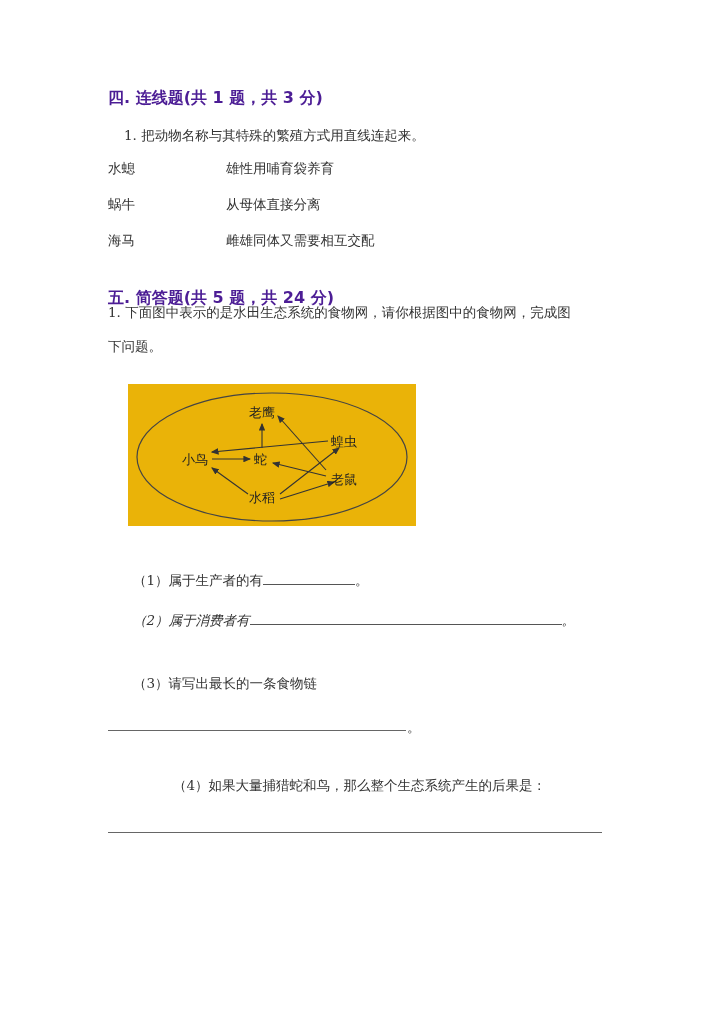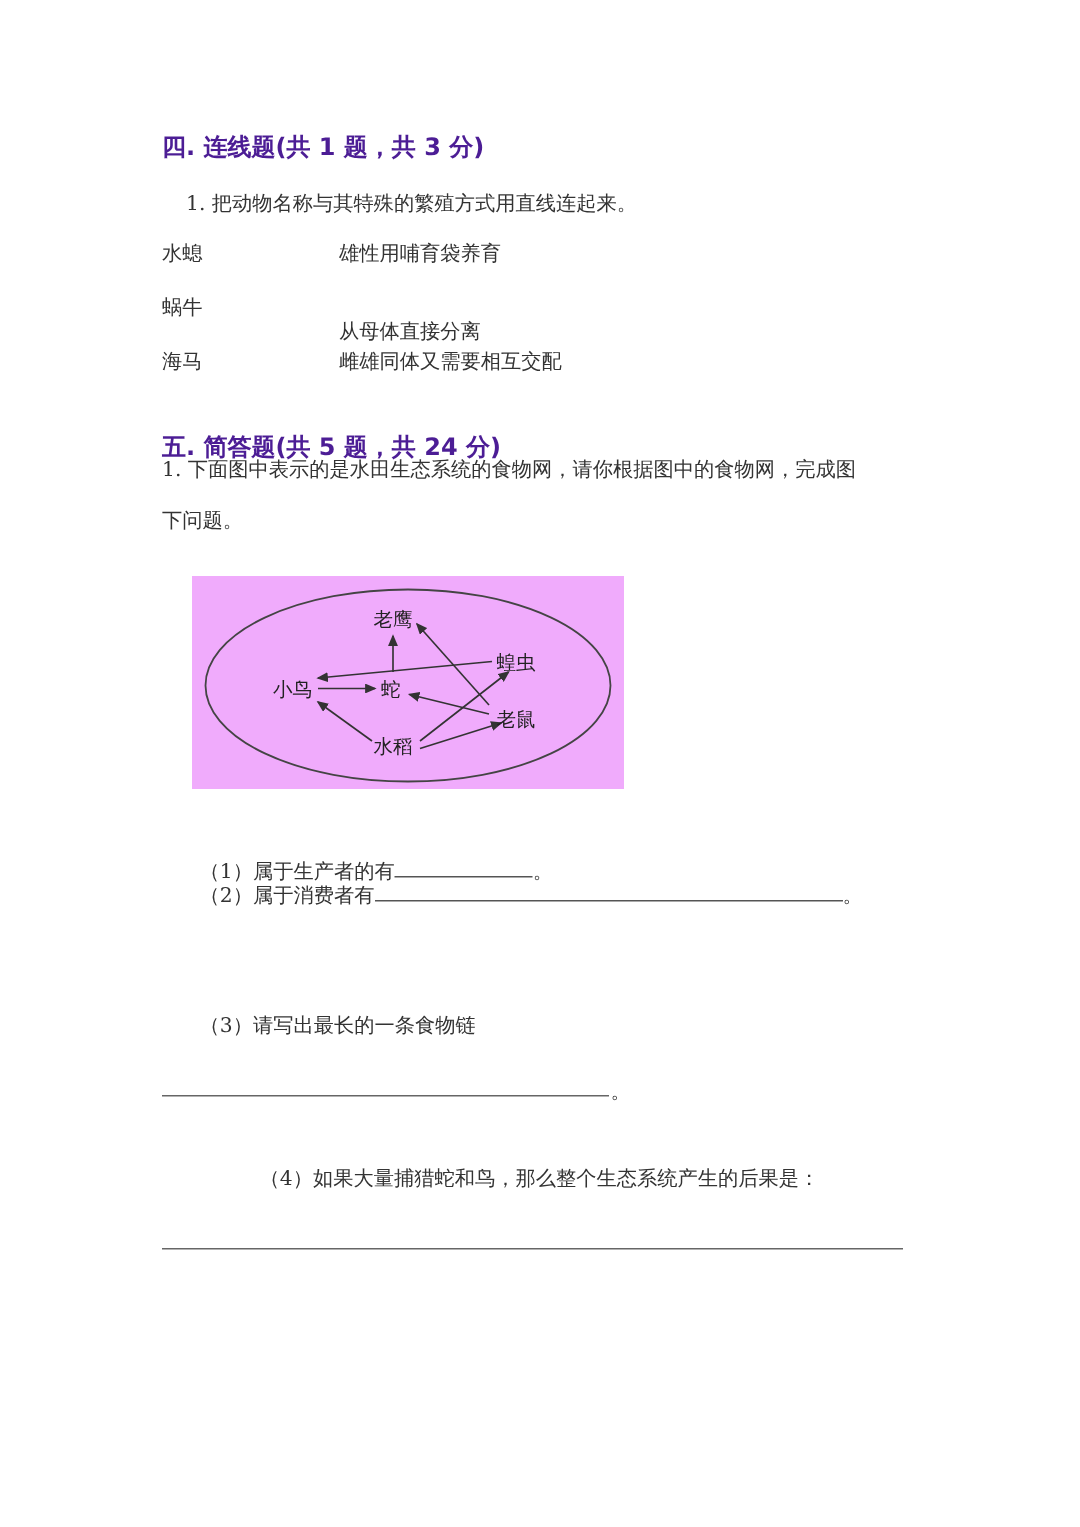--- a/index.html
+++ b/index.html
@@ -3,33 +3,33 @@
 <meta charset="utf-8">
 <style>
   html, body { margin: 0; padding: 0; background: #ffffff; }
   body { width: 720px; height: 1018px; position: relative; overflow: hidden;
          font-family: "DejaVu Serif", "Liberation Serif", serif; color: #333; }
   .abs { position: absolute; white-space: nowrap; }
   .heading { font-family: "DejaVu Sans", "Liberation Sans", sans-serif; font-weight: bold; font-size: 16px; color: #4c1d95; }
   .body-text { font-size: 13.5px; color: #333; }
   .blank { display: inline-block; border-bottom: 1px solid #555; height: 14px; vertical-align: baseline; }
   .line { position: absolute; height: 0; border-top: 1px solid #666; }
-  .diagram { position: absolute; left: 128px; top: 384px; width: 288px; height: 142px; background: #f0abfc; }
+  .diagram { position: absolute; left: 128px; top: 384px; width: 288px; height: 142px; background: #eab308; }
   .diagram svg { position: absolute; left: 0; top: 0; }
 </style>
 </head>
 <body>
 
 <div class="abs heading" style="left:108px; top:88px;">四. 连线题(共 1 题，共 3 分)</div>
 <div class="abs body-text" style="left:108px; top:127px;margin-left:16px;">1. 把动物名称与其特殊的繁殖方式用直线连起来。</div>
 
 <div class="abs body-text" style="left:108px; top:160px;">水螅</div>
 <div class="abs body-text" style="left:226px; top:160px;text-align:right;">雄性用哺育袋养育</div>
 <div class="abs body-text" style="left:108px; top:196px;">蜗牛</div>
-<div class="abs body-text" style="left:226px; top:212px;">从母体直接分离</div>
+<div class="abs body-text" style="left:226px; top:196px;">从母体直接分离</div>
 <div class="abs body-text" style="left:108px; top:232px;">海马</div>
 <div class="abs body-text" style="left:226px; top:232px;">雌雄同体又需要相互交配</div>
 
 <div class="abs heading" style="left:108px; top:267px;margin-top:21px;">五. 简答题(共 5 题，共 24 分)</div>
 <div class="abs body-text" style="left:108px; top:304px;">1. 下面图中表示的是水田生态系统的食物网，请你根据图中的食物网，完成图</div>
 <div class="abs body-text" style="left:108px; top:338px;">下问题。</div>
 
 <div class="diagram">
   <svg width="288" height="142" viewBox="0 0 288 142">
     <defs>
@@ -64,21 +64,21 @@
       <text x="203" y="100"><tspan>老鼠</tspan></text>
       <text x="121" y="118"><tspan>水稻</tspan></text>
     </g>
   </svg>
 </div>
 
 <div class="abs body-text" style="left:133px; top:570px;">
   <span>（1）属于生产者的有</span><span class="blank" style="width:92px;"></span><span>。</span>
 </div>
 
-<div class="abs body-text" style="left:133px; top:586px;">
+<div class="abs body-text" style="left:133px; top:610px;font-style:italic;">
   <span>（2）属于消费者有</span><span class="blank" style="width:312px;"></span><span>。</span>
 </div>
 
 <div class="abs body-text" style="left:133px; top:675px;text-align:right;">（3）请写出最长的一条食物链</div>
 <div class="line" style="left:108px; top:730px; width:298px;"></div>
 <div class="abs body-text" style="left:407px; top:719px;">。</div>
 
 <div class="abs body-text" style="left:133px; top:777px;margin-left:40px;">（4）如果大量捕猎蛇和鸟，那么整个生态系统产生的后果是：</div>
 <div class="line" style="left:108px; top:832px; width:494px;"></div>
 

